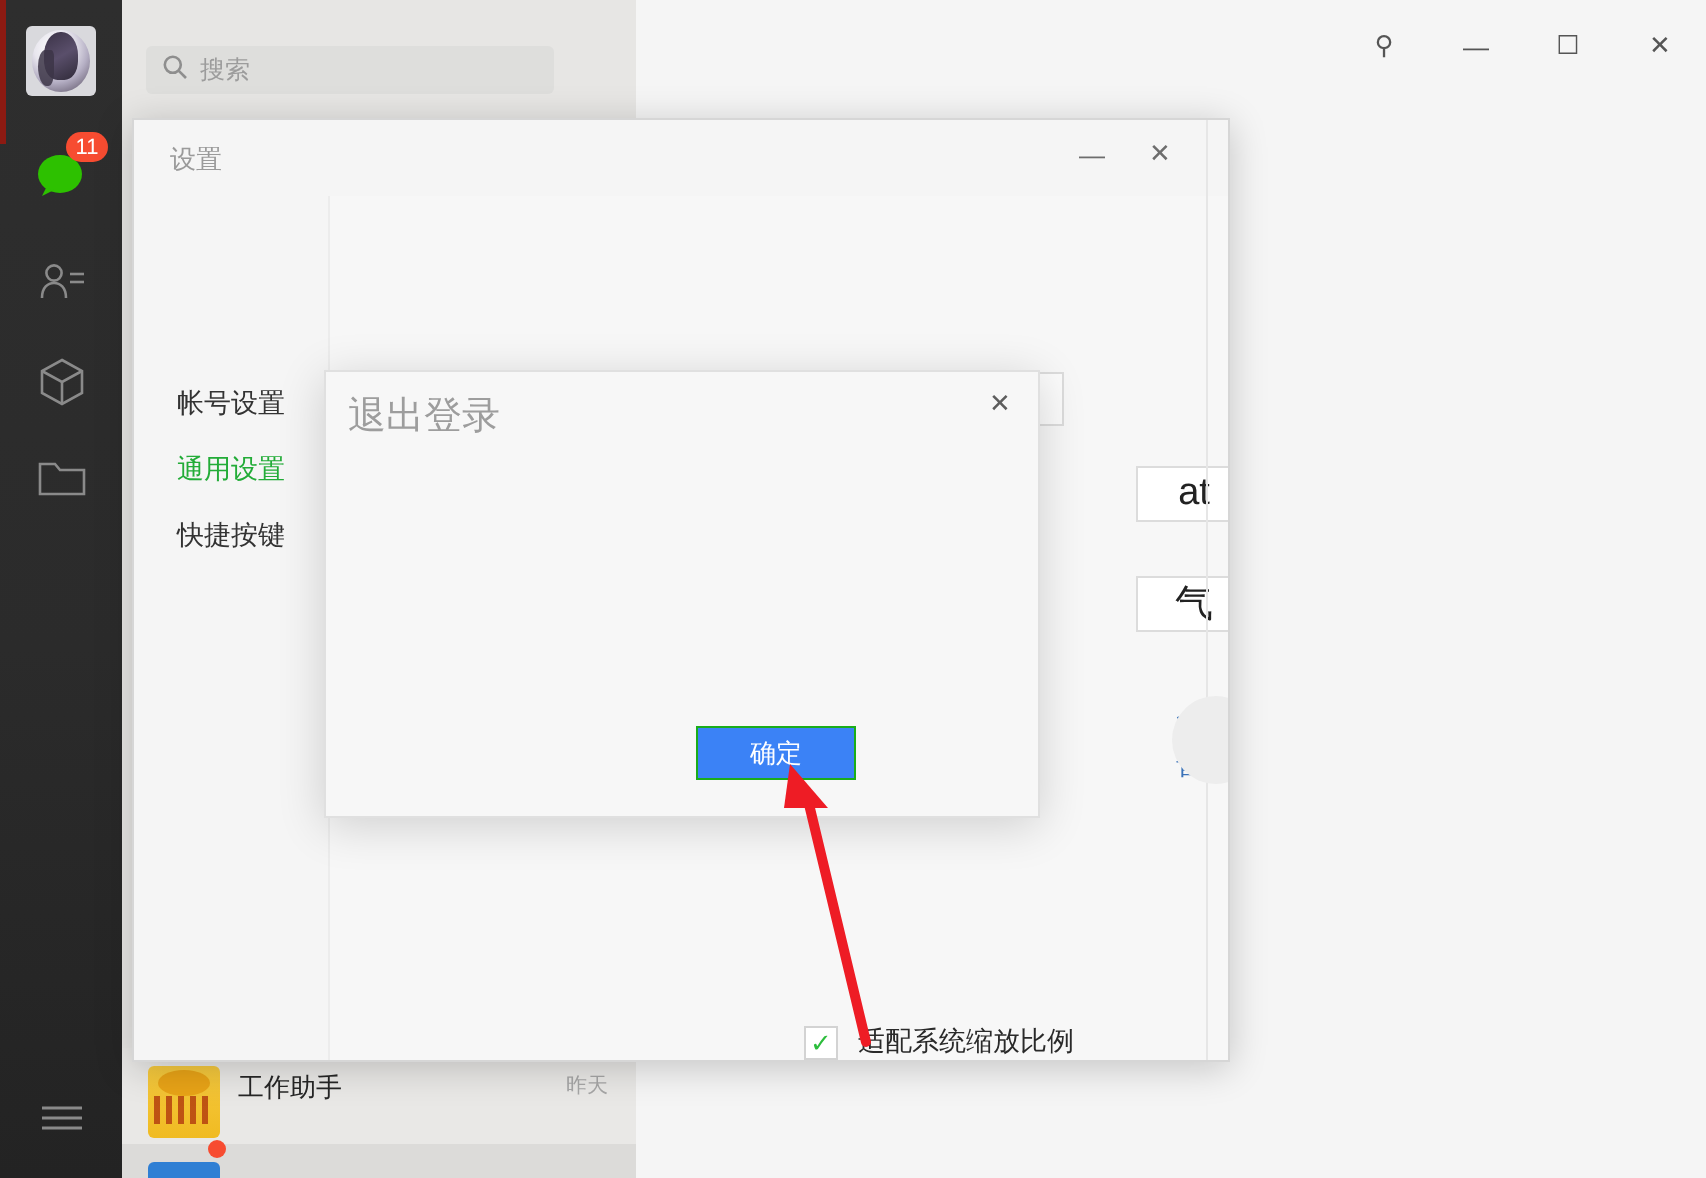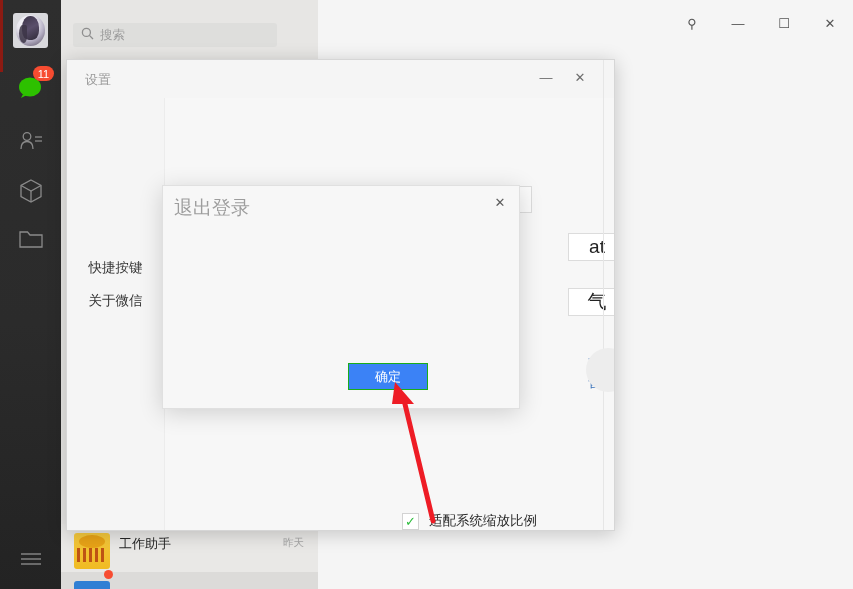--- a/index.html
+++ b/index.html
@@ -505,22 +505,23 @@
 
   <div id="settings-titlebar">
     <div id="settings-title">设置</div>
     <div id="settings-win-controls">
       <div class="sw-btn">—</div>
       <div class="sw-btn">✕</div>
     </div>
   </div>
 
   <div id="settings-nav">
+    <div class="nav-item" id="nav-item-0">帐号设置</div>
+    <div class="nav-item active" id="nav-item-1">通用设置</div>
     <div class="nav-item" id="nav-item-2">快捷按键</div>
-    <div class="nav-item" id="nav-item-3">关于微信</div>
   </div>
   <div id="nav-active-bar"></div>
 
   <div id="settings-body">
     <div class="setting-label" style="left:140px; top:92px;">语言</div>
     <div class="ctl-box" id="lang-select">English</div>
     <div class="ctl-box" id="lang-caret">⌄</div>
 
     <div class="ctl-box" id="ctl-2">at</div>
     <div class="ctl-box" id="ctl-3">气</div>

